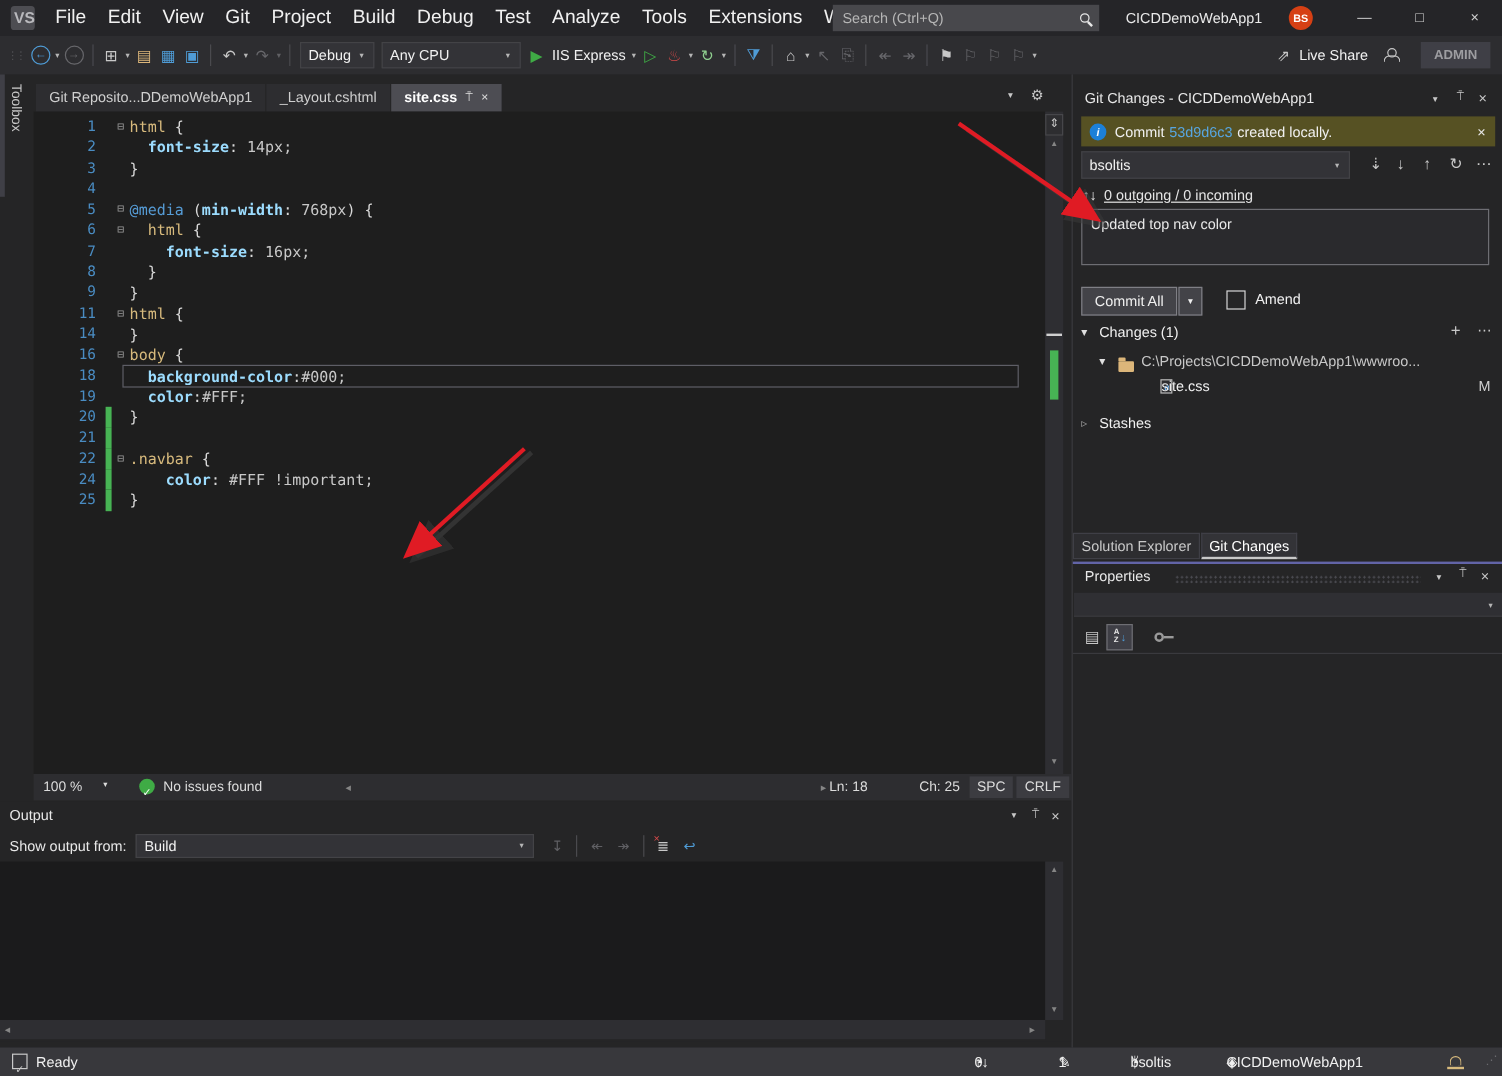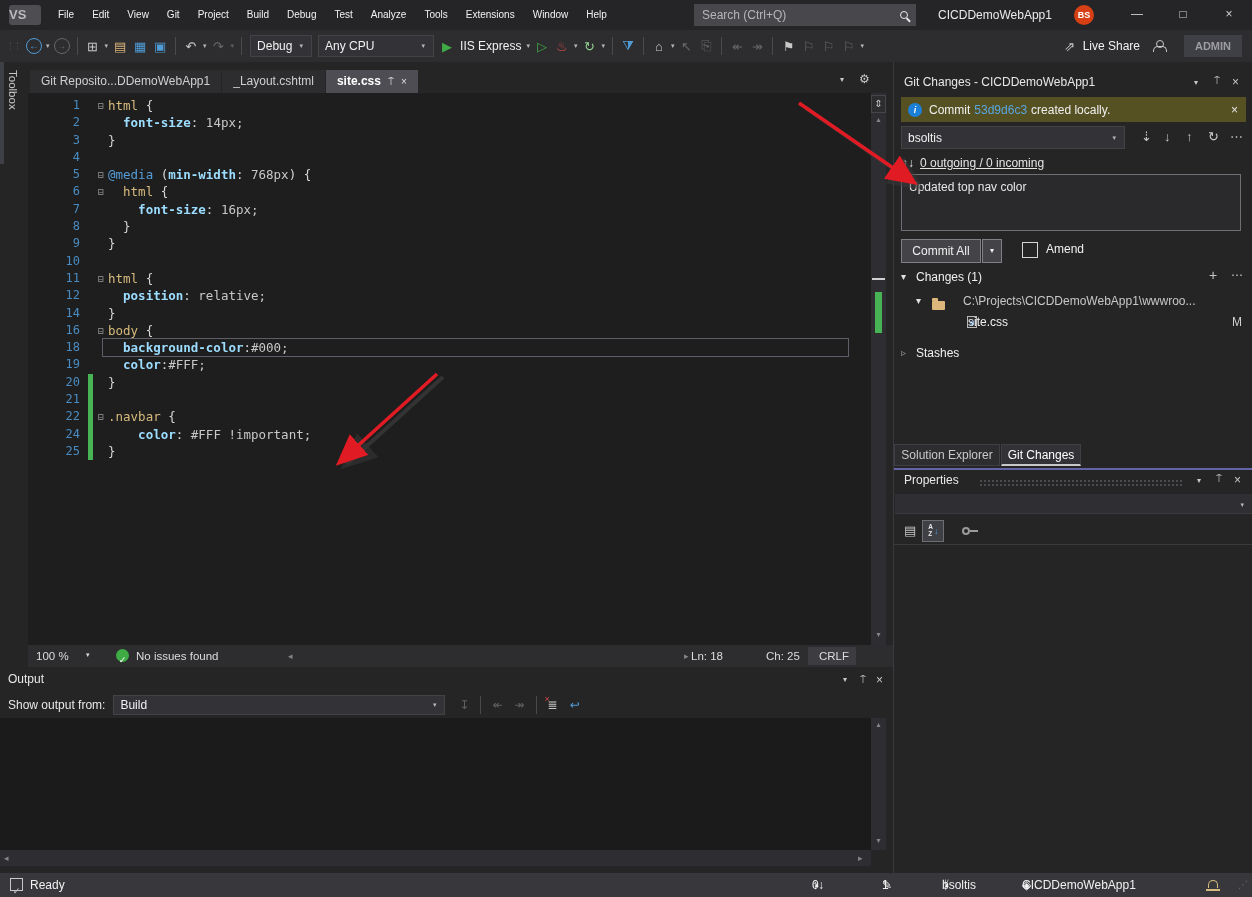--- a/index.html
+++ b/index.html
@@ -1,22 +1,22 @@
 <!DOCTYPE html>
 <html><head>
 <meta charset="utf-8">
 <style>
   *{margin:0;padding:0;box-sizing:border-box}
   html,body{width:1252px;height:897px;overflow:hidden}
   body{position:relative;background:#2d2d30;font-family:"Liberation Sans",sans-serif;font-size:12px;color:#cccccc;cursor:default}
   .abs{position:absolute}
   
   #title-bar{left:0;top:0;width:1252px;height:30px;background:#252528;display:flex;align-items:center}
-  .vs-logo{width:32px;height:20px;margin:0 8px 0 9px;background:#4d4d52;border-radius:3px;color:#b9b9bd;font-weight:bold;font-size:13px;text-align:left;line-height:19px}
-  .menu-item{padding:0 9px;line-height:30px;color:#f1f1f1;font-size:10px}
+  .vs-logo{width:20px;height:20px;margin:0 8px 0 9px;background:#4d4d52;border-radius:3px;color:#b9b9bd;font-weight:bold;font-size:13px;text-align:right;line-height:19px}
+  .menu-item{padding:0 9px;line-height:30px;color:#f1f1f1;font-size:16px}
   #search-box{left:694px;top:4px;width:222px;height:22px;background:#48484c;display:flex;align-items:center;padding:0 8px;color:#b6b6b6}
   #search-box .sp{flex:1}
   .mag{width:8px;height:8px;border:1.5px solid #e8e8e8;border-radius:50%;position:relative;flex:none}
   .mag::after{content:"";position:absolute;width:5px;height:1.5px;background:#e8e8e8;transform:rotate(45deg);right:-4px;bottom:-2px}
   #app-title{left:925px;top:0;width:140px;height:30px;line-height:30px;text-align:center;color:#eaeaea}
   #avatar{left:1074px;top:5px;width:20px;height:20px;border-radius:50%;background:#d64014;color:#fff;font-size:9px;font-weight:bold;text-align:center;line-height:20px}
   .wbtn{top:0;width:46px;height:30px;color:#d0d0d0;text-align:center;line-height:28px;font-size:12px}
   
   #toolbar{left:0;top:30px;width:1252px;height:32px;background:#2d2d30;display:flex;align-items:center;padding-left:6px}
   .tbi{display:inline-flex;align-items:center;justify-content:center;min-width:18px;height:22px;margin:0 1px;font-size:13px;color:#c8c8c8}
@@ -85,21 +85,21 @@
   .gc-title{left:10px;top:13px;color:#e8e8e8}
   .hico{top:13px;color:#c8c8c8;font-size:10px}
   #infobar{left:7px;top:35px;width:345px;height:25px;background:#565123;display:flex;align-items:center;color:#f0f0f0}
   .infoi{width:14px;height:14px;border-radius:50%;background:#1c80d8;color:#fff;font-size:9px;font-style:italic;font-weight:bold;text-align:center;line-height:14px;margin:0 7px}
   .hashlink{color:#58a6e0;margin:0 4px}
   #infobar .x{margin-left:auto;margin-right:8px;color:#e8e8e8}
   #branch-combo{left:7px;top:64px;width:224px;height:23px}
   .gitico{top:67px;font-size:13px;color:#c8c8c8}
   #syncrow{left:8px;top:94px;color:#e5e5e5}
   #syncrow u{margin-left:6px}
-  #msgbox{left:7px;top:112px;width:340px;height:57px;background:#2a2a2d;border:1px solid #6e6e73;padding:5px 7px;color:#e8e8e8}
+  #msgbox{left:7px;top:112px;width:340px;height:47px;background:#2a2a2d;border:1px solid #6e6e73;padding:5px 7px;color:#e8e8e8}
   #commit-btn{left:7px;top:177px;width:80px;height:24px;background:#434348;border:1px solid #7f7f85;color:#f0f0f0;text-align:center;line-height:22px}
   #commit-dd{left:88px;top:177px;width:20px;height:24px;background:#434348;border:1px solid #7f7f85;text-align:center;line-height:22px;font-size:8px;color:#f0f0f0}
   #amend-box{left:128px;top:180px;width:16px;height:16px;border:1px solid #d6d6d6}
   #amend-label{left:152px;top:180px;color:#f0f0f0}
   .treearrow{color:#e0e0e0;font-size:10px}
   .treearrow.dim{color:#9a9a9a}
   .folder{width:13px;height:9px;background:#dcb67a;border-radius:1px;position:relative;display:inline-block}
   .folder::before{content:"";position:absolute;top:-3px;left:0;width:6px;height:3px;background:#dcb67a;border-radius:1px 1px 0 0}
   .cssfile{width:10px;height:12px;border:1px solid #b9b9b9;background:#2d2d30;position:relative;display:inline-block}
   .cssfile::after{content:"a";position:absolute;left:2px;top:1px;font:italic bold 8px "Liberation Serif",serif;color:#75beff}
@@ -248,23 +248,21 @@
     <div class="abs" id="code">
         <div class="cl"><span class="ln">1</span><span class="chg"></span><span class="fold">⊟</span><span class="txt"><span class="tk-sel">html </span><span class="tk-pun">{</span></span></div>
         <div class="cl"><span class="ln">2</span><span class="chg"></span><span class="fold"></span><span class="txt"><span class="tk-">  </span><span class="tk-prop">font-size</span><span class="tk-pun">: </span><span class="tk-val">14px;</span></span></div>
         <div class="cl"><span class="ln">3</span><span class="chg"></span><span class="fold"></span><span class="txt"><span class="tk-pun">}</span></span></div>
         <div class="cl"><span class="ln">4</span><span class="chg"></span><span class="fold"></span><span class="txt"></span></div>
         <div class="cl"><span class="ln">5</span><span class="chg"></span><span class="fold">⊟</span><span class="txt"><span class="tk-kw">@media</span><span class="tk-pun"> (</span><span class="tk-prop">min-width</span><span class="tk-pun">: </span><span class="tk-val">768px</span><span class="tk-pun">) {</span></span></div>
         <div class="cl"><span class="ln">6</span><span class="chg"></span><span class="fold">⊟</span><span class="txt"><span class="tk-">  </span><span class="tk-sel">html </span><span class="tk-pun">{</span></span></div>
         <div class="cl"><span class="ln">7</span><span class="chg"></span><span class="fold"></span><span class="txt"><span class="tk-">    </span><span class="tk-prop">font-size</span><span class="tk-pun">: </span><span class="tk-val">16px;</span></span></div>
         <div class="cl"><span class="ln">8</span><span class="chg"></span><span class="fold"></span><span class="txt"><span class="tk-pun">  }</span></span></div>
         <div class="cl"><span class="ln">9</span><span class="chg"></span><span class="fold"></span><span class="txt"><span class="tk-pun">}</span></span></div>
-        <div class="cl"><span class="ln">10</span><span class="chg"></span><span class="fold"></span><span class="txt"></span></div>
         <div class="cl"><span class="ln">11</span><span class="chg"></span><span class="fold">⊟</span><span class="txt"><span class="tk-sel">html </span><span class="tk-pun">{</span></span></div>
-        <div class="cl"><span class="ln">12</span><span class="chg"></span><span class="fold"></span><span class="txt"><span class="tk-">  </span><span class="tk-prop">position</span><span class="tk-pun">: </span><span class="tk-val">relative;</span></span></div>
         <div class="cl"><span class="ln">14</span><span class="chg"></span><span class="fold"></span><span class="txt"><span class="tk-pun">}</span></span></div>
         <div class="cl"><span class="ln">16</span><span class="chg"></span><span class="fold">⊟</span><span class="txt"><span class="tk-sel">body </span><span class="tk-pun">{</span></span></div>
         <div class="cl cur"><span class="ln">18</span><span class="chg"></span><span class="fold"></span><span class="txt"><span class="tk-">  </span><span class="tk-prop">background-color</span><span class="tk-pun">:</span><span class="tk-val">#000;</span></span></div>
         <div class="cl"><span class="ln">19</span><span class="chg"></span><span class="fold"></span><span class="txt"><span class="tk-">  </span><span class="tk-prop">color</span><span class="tk-pun">:</span><span class="tk-val">#FFF;</span></span></div>
         <div class="cl"><span class="ln">20</span><span class="chg on"></span><span class="fold"></span><span class="txt"><span class="tk-pun">}</span></span></div>
         <div class="cl"><span class="ln">21</span><span class="chg on"></span><span class="fold"></span><span class="txt"></span></div>
         <div class="cl"><span class="ln">22</span><span class="chg on"></span><span class="fold">⊟</span><span class="txt"><span class="tk-sel">.navbar </span><span class="tk-pun">{</span></span></div>
         <div class="cl"><span class="ln">24</span><span class="chg on"></span><span class="fold"></span><span class="txt"><span class="tk-">    </span><span class="tk-prop">color</span><span class="tk-pun">: </span><span class="tk-val">#FFF !important;</span></span></div>
         <div class="cl"><span class="ln">25</span><span class="chg on"></span><span class="fold"></span><span class="txt"><span class="tk-pun">}</span></span></div>
       </div>
@@ -279,21 +277,21 @@
     <div class="abs" id="e-status">
       <span style="left:8px">100 %</span>
       <span style="left:58px;top:-1px;font-size:7px">▾</span>
       <span class="okcirc">✓</span>
       <span style="left:108px">No issues found</span>
       <span style="left:260px;color:#858585;font-size:9px">◂</span>
       <span style="left:656px;color:#858585;font-size:9px">▸</span>
       <span style="left:663px">Ln: 18</span>
       <span style="left:738px">Ch: 25</span>
       <span class="cell" style="left:780px;width:36px">SPC</span>
-      <span class="cell" style="left:784px;width:44px">CRLF</span>
+      <span class="cell" style="left:819px;width:44px">CRLF</span>
     </div>
   </div>
 
   <div class="abs" id="output">
     <span class="abs hdr">Output</span>
     <span class="abs pico" style="left:843px;top:7px;font-size:8px">▾</span>
     <span class="abs pico" style="left:860px;top:6px">⍑</span>
     <span class="abs pico" style="left:876px;top:5px;font-size:12px">×</span>
     <div class="abs" id="out-toolbar">
       <span>Show output from:</span>
@@ -356,21 +354,21 @@
   <div class="abs" id="amend-box"></div>
   <span class="abs" id="amend-label">Amend</span>
 
   <span class="abs treearrow" style="left:7px;top:209px">▾</span>
   <span class="abs" style="left:22px;top:208px;color:#f0f0f0">Changes (1)</span>
   <span class="abs" style="left:315px;top:205px;font-size:14px;color:#c8c8c8">+</span>
   <span class="abs" style="left:337px;top:206px;color:#c8c8c8">⋯</span>
 
   <span class="abs treearrow" style="left:22px;top:233px">▾</span>
   <span class="abs folder" style="left:38px;top:236px"></span>
-  <span class="abs" style="left:69px;top:232px;color:#c8c8c8">C:\Projects\CICDDemoWebApp1\wwwroo...</span>
+  <span class="abs" style="left:57px;top:232px;color:#c8c8c8">C:\Projects\CICDDemoWebApp1\wwwroo...</span>
 
   <span class="abs cssfile" style="left:57px;top:254px"></span>
   <span class="abs" style="left:74px;top:253px;color:#f0f0f0">site.css</span>
   <span class="abs" style="left:338px;top:253px;color:#d0d0d0">M</span>
 
   <span class="abs treearrow dim" style="left:7px;top:285px">▹</span>
   <span class="abs" style="left:22px;top:284px;color:#f0f0f0">Stashes</span>
 
   <div id="panel-tabs">
       <div class="abs ptab" style="left: 0px; width: 106px;">Solution Explorer</div>

